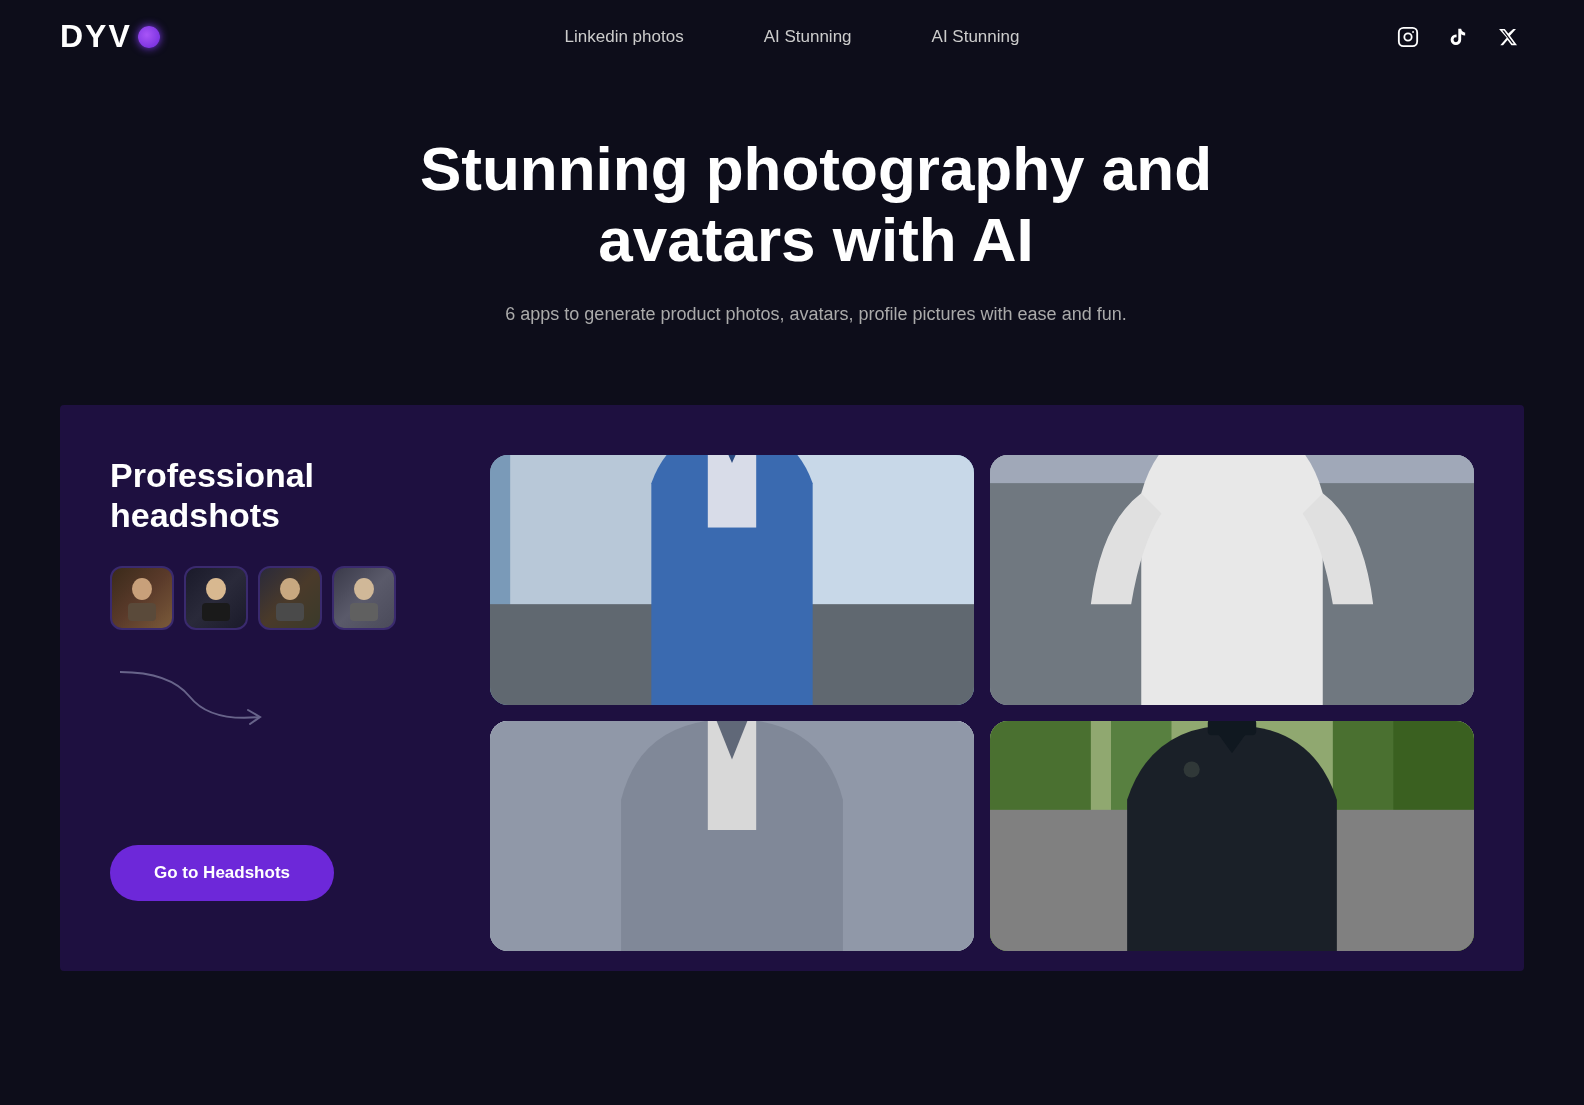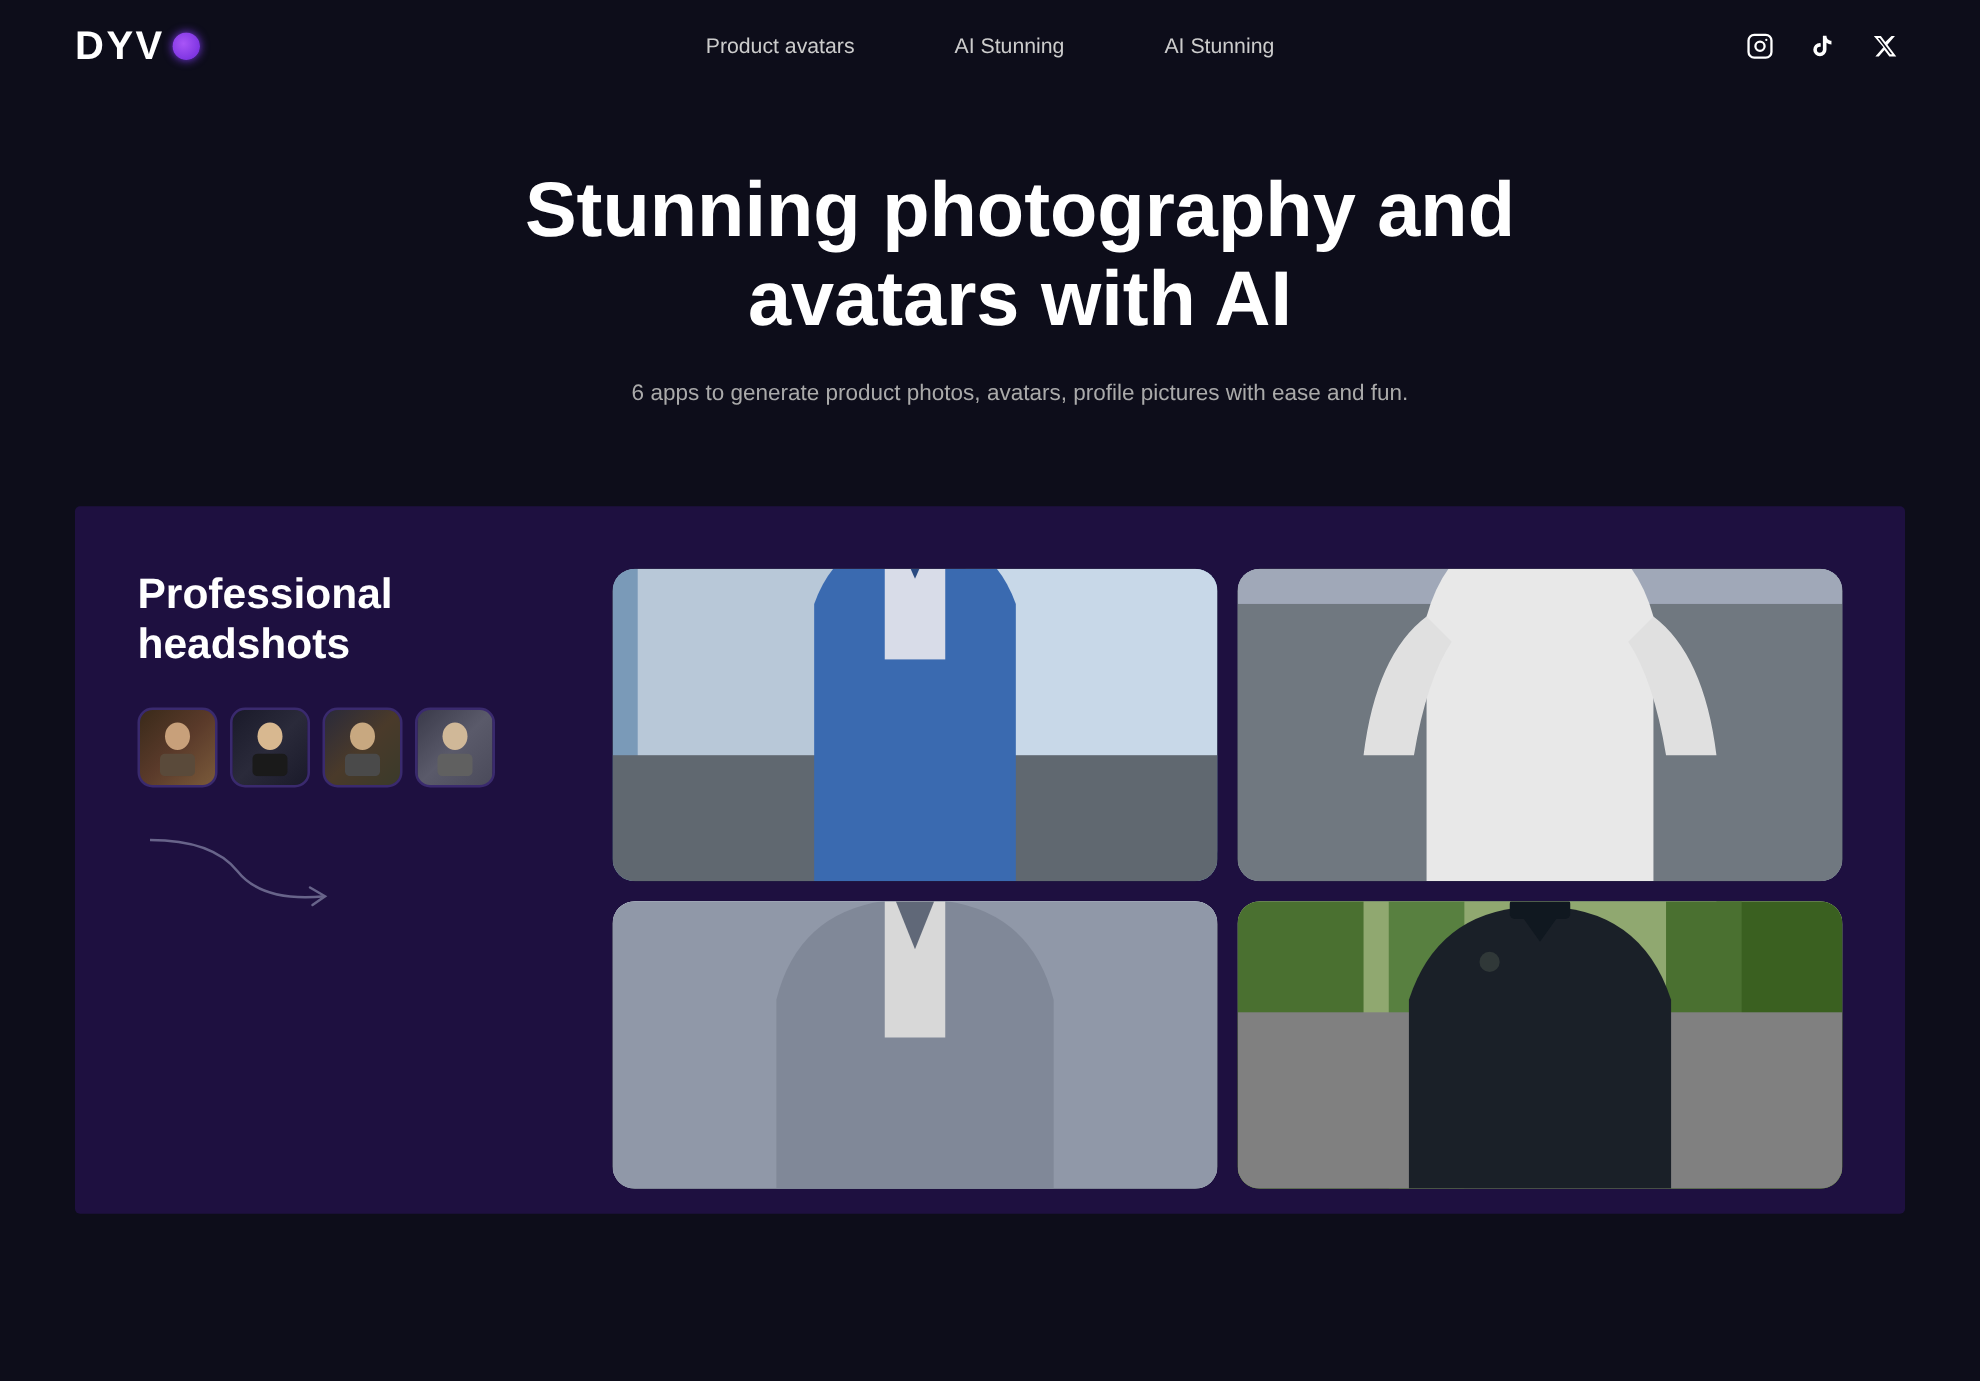--- a/index.html
+++ b/index.html
@@ -240,21 +240,21 @@
 </head>
 <body>
 
 <nav>
   <div class="logo">
     <span>DYV</span>
     <span class="logo-orb"></span>
   </div>
 
   <div class="nav-links">
-    <a href="#">Product avatars</a>
+    <a href="#">Linkedin photos</a>
     <a href="#">AI Stunning</a>
     <a href="#">AI Stunning</a>
   </div>
 
   <div class="nav-icons">
     <div class="nav-icon">
       <svg width="22" height="22" viewBox="0 0 24 24" fill="none" stroke="#fff" stroke-width="2" stroke-linecap="round" stroke-linejoin="round">
         <rect x="2" y="2" width="20" height="20" rx="5" ry="5"></rect>
         <circle cx="12" cy="12" r="4"></circle>
         <circle cx="17.5" cy="6.5" r="1" fill="#fff" stroke="none"></circle>
@@ -318,20 +318,21 @@
       </div>
     </div>
 
     <div class="arrow-svg">
       <svg width="160" height="70" viewBox="0 0 160 70" fill="none">
         <path d="M10 10 Q60 10 80 35 Q100 60 150 55" stroke="#8888aa" stroke-width="2" fill="none" stroke-dasharray="none"></path>
         <path d="M138 48 L150 55 L140 62" stroke="#8888aa" stroke-width="2" fill="none" stroke-linecap="round"></path>
       </svg>
     </div>
 
+    <button class="goto-btn">Go to Headshots</button>
   </div>
 
   <div class="card-right">
 
     <div class="photo-cell">
       <div class="person-bg p1-bg" style="height:250px; position:relative;">
 
         <svg width="100%" height="100%" viewBox="0 0 240 250" preserveAspectRatio="xMidYMax slice" style="position:absolute;top:0;left:0;">
           <rect width="240" height="250" fill="#7a9ab8"></rect>
 

